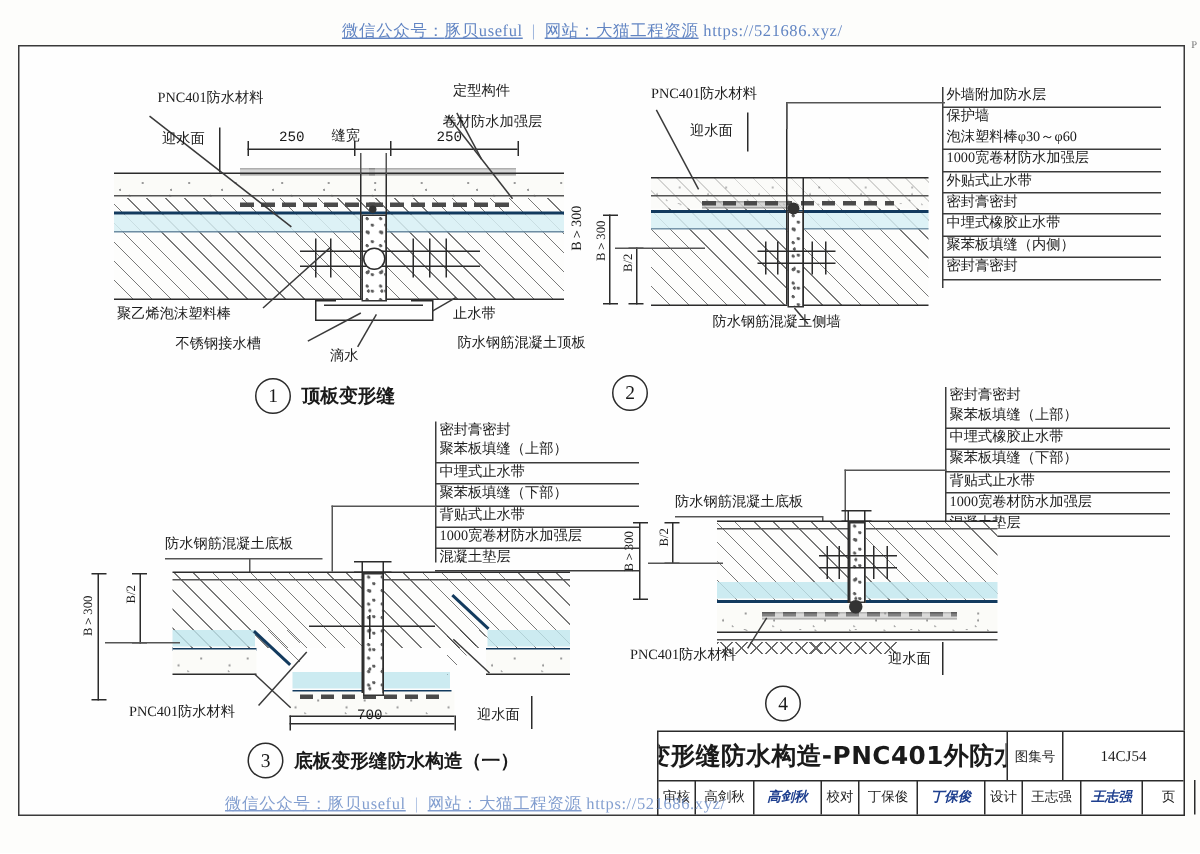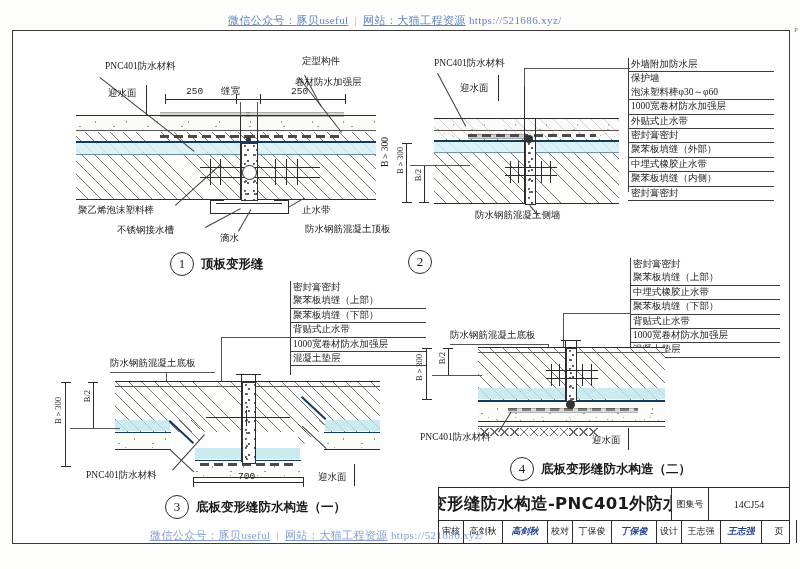--- a/index.html
+++ b/index.html
@@ -234,37 +234,37 @@
   </div>
 
   <div class="legend" style="left:628px;top:58px;width:146px;">
     <div class="bar" style="height:134px;"></div>
     <div class="li">外墙附加防水层</div>
     <div class="li" style="border-bottom:none;">保护墙</div>
     <div class="li">泡沫塑料棒φ30～φ60</div>
     <div class="li">1000宽卷材防水加强层</div>
     <div class="li">外贴式止水带</div>
     <div class="li">密封膏密封</div>
-    <div class="li">聚苯板填缝（外部）</div>
     <div class="li">中埋式橡胶止水带</div>
     <div class="li">聚苯板填缝（内侧）</div>
     <div class="li">密封膏密封</div>
   </div>
 
   <div class="ln hl thin" style="left:524px;top:68px;width:106px;"></div>
   <div class="ln vl thin" style="left:524px;top:68px;height:18px;"></div>
 
   <div class="cap" style="left:408px;top:250px;">
     <div class="bub">2</div>
   </div>
 
   <div class="legend" style="left:290px;top:281px;width:136px;">
     <div class="bar" style="height:94px;"></div>
     <div class="li" style="border-bottom:none;">密封膏密封</div>
     <div class="li">聚苯板填缝（上部）</div>
+    <div class="li">中埋式止水带</div>
     <div class="li">聚苯板填缝（下部）</div>
     <div class="li">背贴式止水带</div>
     <div class="li">1000宽卷材防水加强层</div>
     <div class="li">混凝土垫层</div>
   </div>
   <div class="ln hl thin" style="left:221px;top:337px;width:70px;"></div>
   <div class="ln vl thin" style="left:221px;top:337px;height:44px;"></div>
 
   <div class="tx" style="left:110px;top:358px;">防水钢筋混凝土底板</div>
   <div class="ln hl thin" style="left:110px;top:372px;width:105px;"></div>
@@ -393,21 +393,20 @@
     <div class="tx vert s" style="left:18px;top:12px;">B/2</div>
 
     <div class="tx" style="left:0px;top:92px;">PNC401防水材料</div>
     <div class="lead" style="left:78px;top:92px;width:24px;transform:rotate(-58deg);"></div>
     <div class="tx" style="left:172px;top:95px;">迎水面</div>
     <div class="ln vl" style="left:208px;top:88px;height:22px;"></div>
   </div>
 
   <div class="cap" style="left:510px;top:457px;">
     <div class="bub">4</div>
-    <div class="cname">底板变形缝防水构造（二）</div>
   </div>
 
   <div class="tb">
     <div class="r1">
       <div class="c big" style="flex:0 0 232px;">变形缝防水构造-PNC401外防水</div>
       <div class="c" style="flex:0 0 36px;">图集号</div>
       <div class="c num" style="flex:1;">14CJ54</div>
     </div>
     <div class="r2">
       <div class="c sig" style="flex:0 0 24px;">审核</div>

